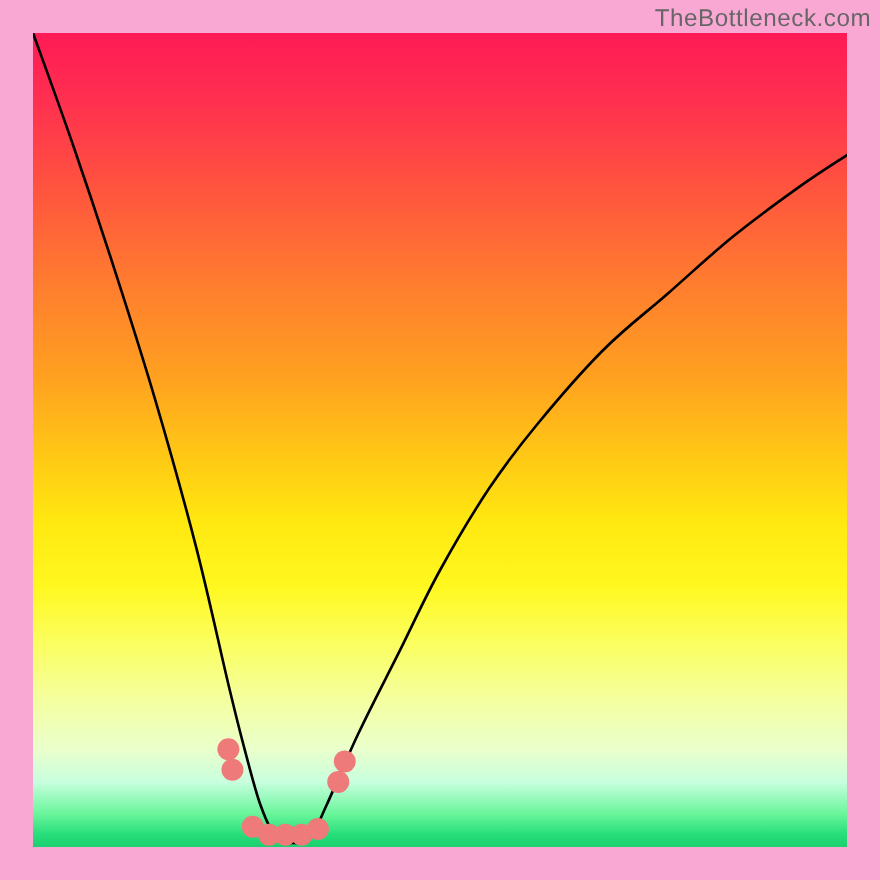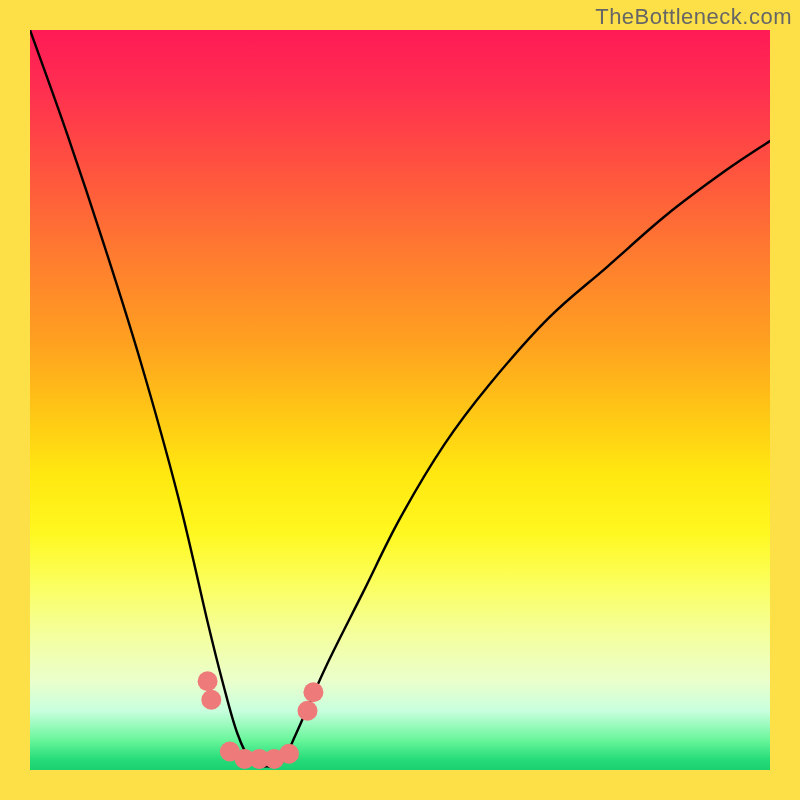--- a/index.html
+++ b/index.html
@@ -8,21 +8,21 @@
     width: 800px;
     height: 800px;
     overflow: hidden;
     background: #000;
     font-family: Arial, Helvetica, sans-serif;
   }
   .frame {
     position: relative;
     width: 800px;
     height: 800px;
-    background: #fde047;
+    background: #f9a8d4;
   }
   .plot-area {
     position: absolute;
     left: 30px;
     top: 30px;
     width: 740px;
     height: 740px;
     overflow: hidden;
   }
   .gradient {

